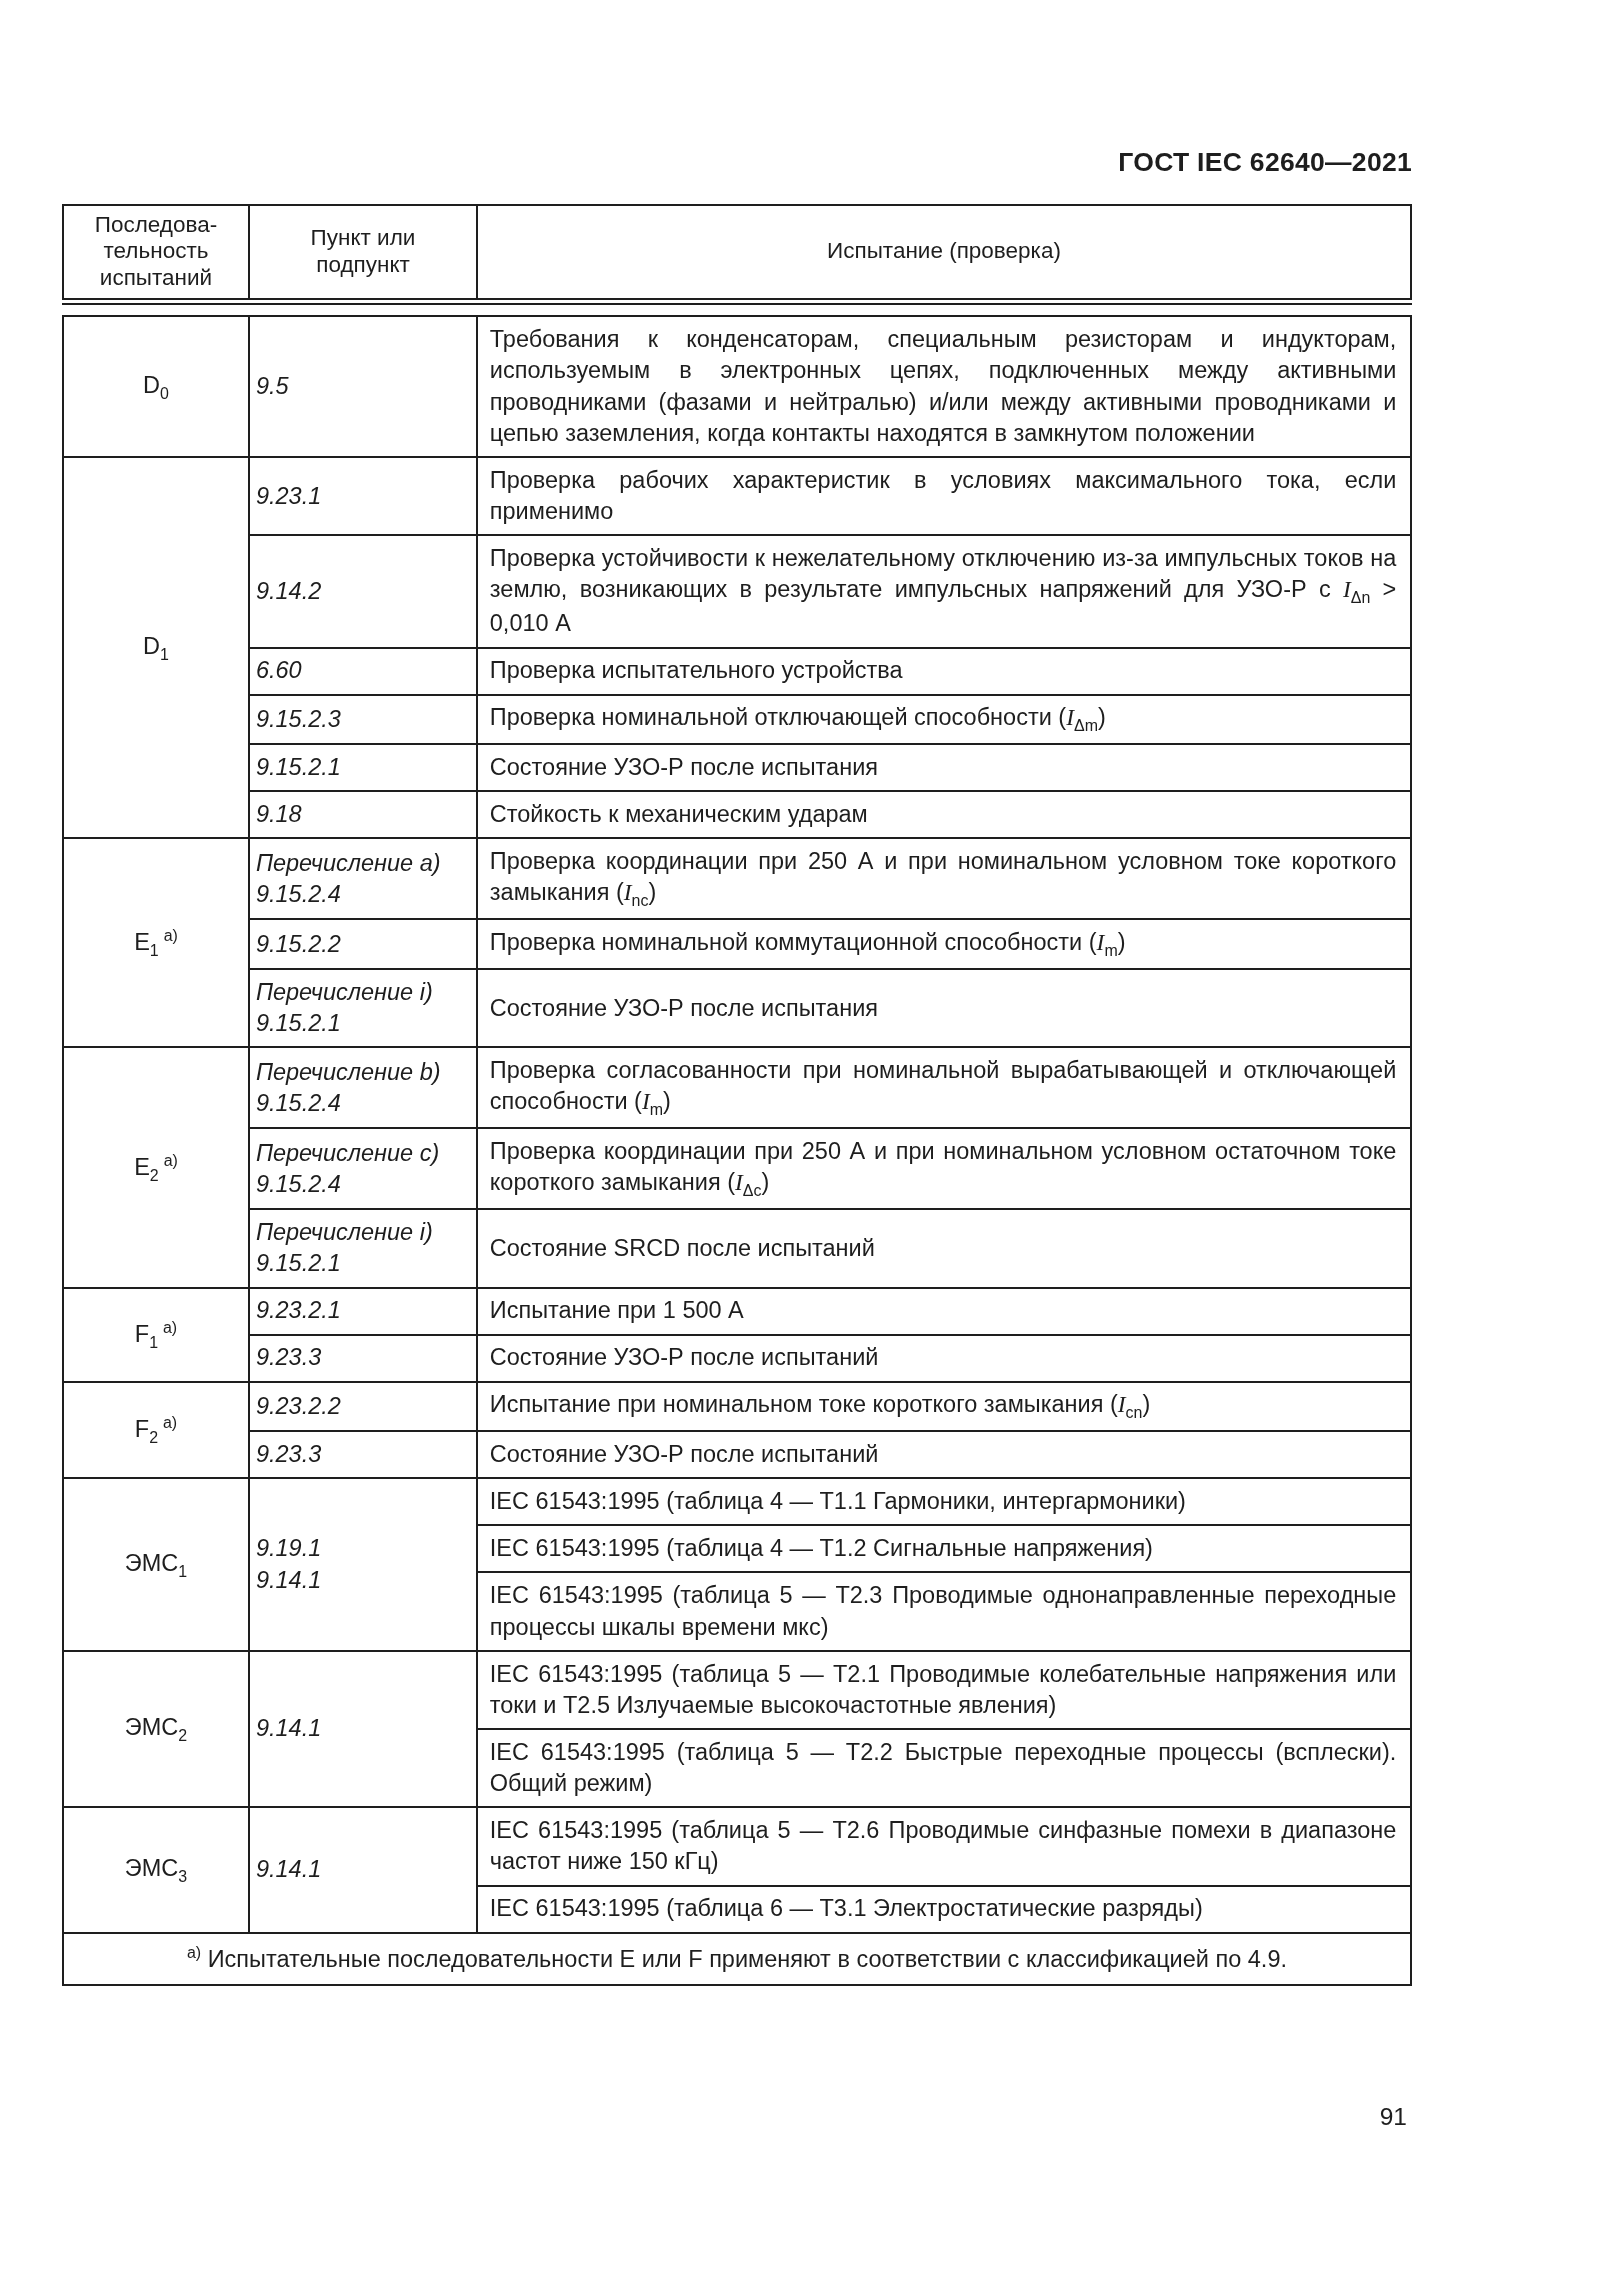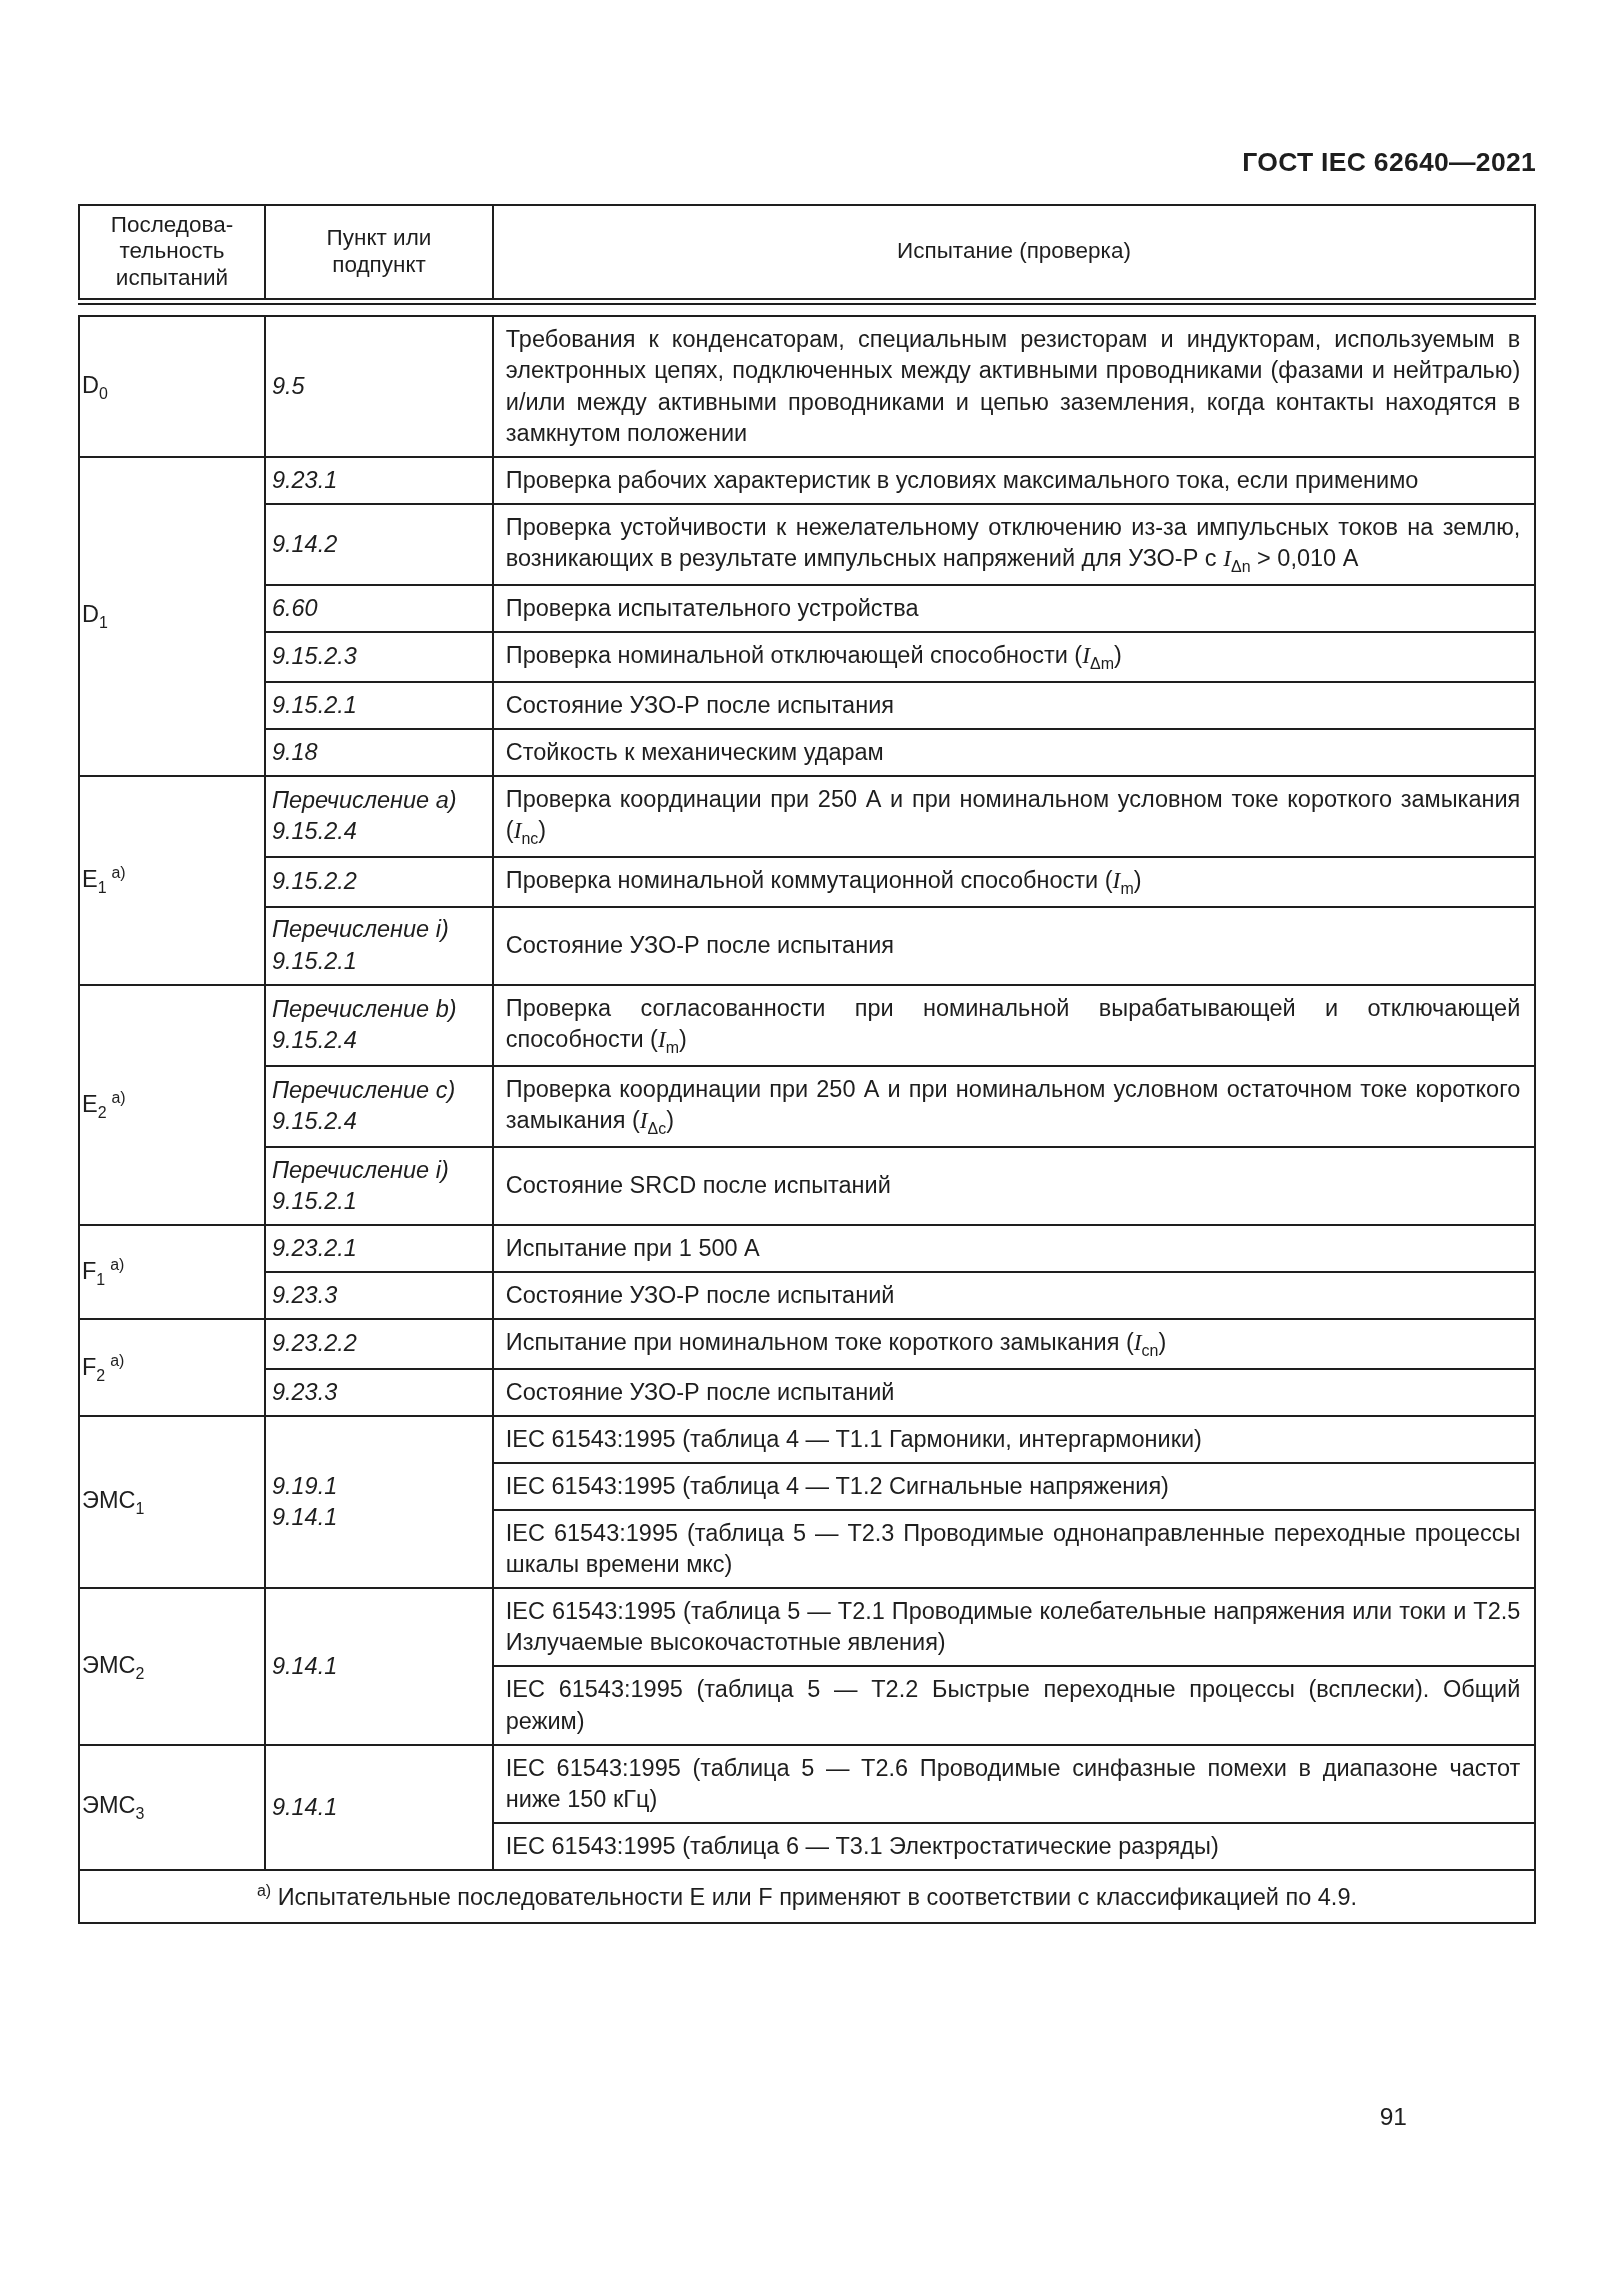--- a/index.html
+++ b/index.html
@@ -5,21 +5,21 @@
   html,body { margin:0; padding:0; background:#e8e8e8; }
   .page {
     position:relative;
     width:1621px; height:2293px;
     margin:0 auto;
     background:#ffffff;
     font-family:"Liberation Sans", sans-serif;
     color:#1e1e1e;
     overflow:hidden;
   }
-  .content { position:absolute; left:78px; top:0; width:1458px; }
+  .content { position:absolute; left:62px; top:0; width:1350px; }
 
   .doc-header {
     margin-top:147px;
     text-align:right;
     font-weight:700;
     font-size:26.5px;
     letter-spacing:0.3px;
   }
   .caption {
     margin-top:49px;
@@ -52,21 +52,21 @@
   
   table.body-tbl { margin-top:9.8px; border:2.9px solid #1e1e1e; }
   table.body-tbl td {
     border:2px solid #1e1e1e;
     border-top-width:2.9px;
     border-bottom-width:2.9px;
     vertical-align:middle;
     font-size:23.5px;
     line-height:1.33;
   }
-  td.s { text-align:left; font-size:24.5px; padding:5.9px 2px; }
+  td.s { text-align:center; font-size:24.5px; padding:5.9px 2px; }
   td.c { text-align:left; padding:6.9px 5.9px; line-height:1.28;font-style:italic; }
   td.t { text-align:justify; padding:6.9px 13.7px 6.9px 11.8px;border-radius:26px; }
   td.fn { text-align:center; font-size:22.5px; padding:8.8px 9.8px; }
 
   sub { font-size:68%; }
   sup { font-size:68%; }
   sup.sp { margin-left:4.9px; }
   .fi { font-family:"Liberation Serif", serif; font-style:italic; }
 
   .page-number {

